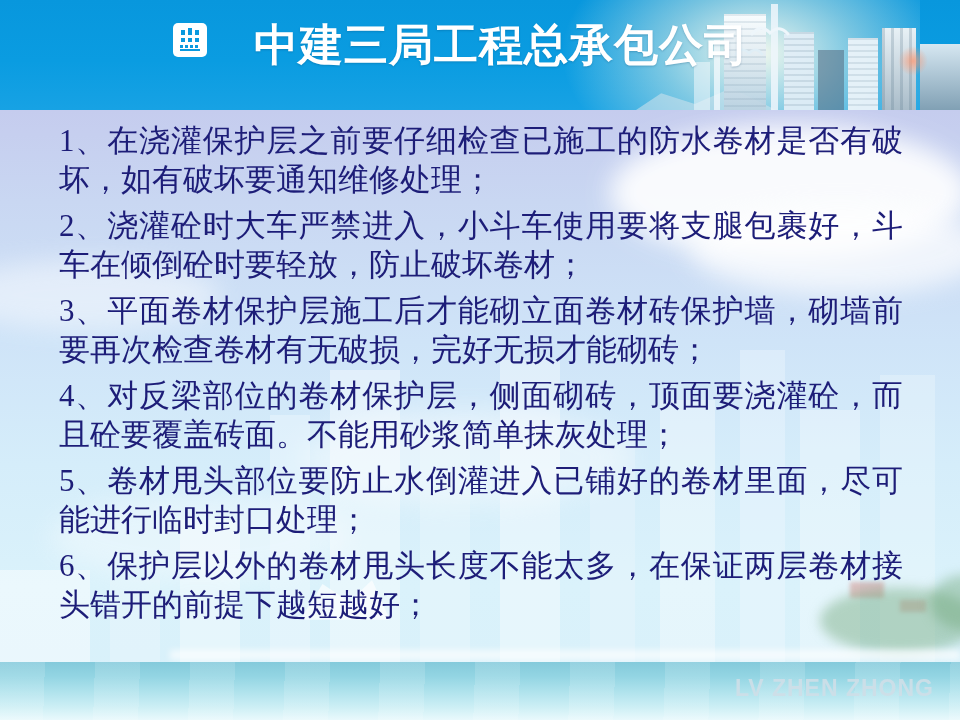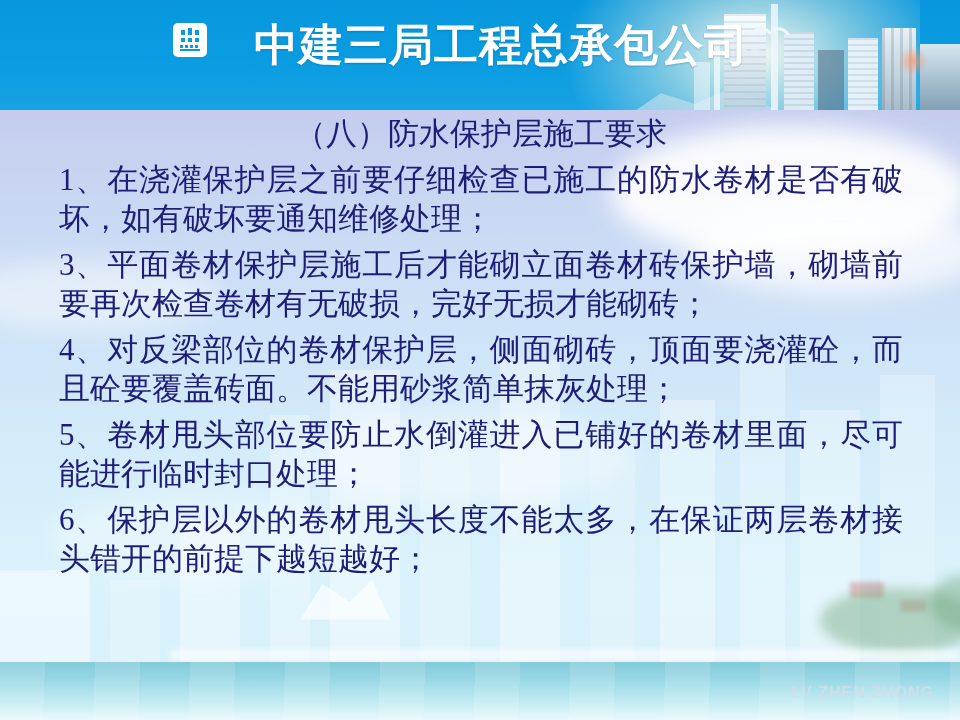--- a/index.html
+++ b/index.html
@@ -111,21 +111,21 @@
   .content {
     position:absolute; left:52px; top:4px; width:858px;
     color:#1d1d78; font-size:31px; line-height:39px;
   }
   .title { text-align:center; }
   .content p { margin:7px; text-align:justify; }
 
   .watermark {
     position:absolute; right:26px; bottom:18px;
     font-family:"Liberation Sans","DejaVu Sans",sans-serif;
-    font-size:16px; font-weight:bold; letter-spacing:1px;
+    font-size:23px; font-weight:bold; letter-spacing:1px;
     color:#cfdfe8; opacity:.9;
   }
 </style>
 </head>
 <body>
 
 <div class="slide">
 
   <div class="header">
     <div class="sun-glow"></div>
@@ -191,22 +191,22 @@
       <div class="fb reda"></div>
       <div class="fb redb"></div>
       <div class="tree tree1"></div>
       <div class="tree tree2"></div>
       <div class="shore"></div>
     </div>
 
     <div class="water"></div>
 
     <div class="content">
-      <div class="title">（八）防水保护层施工要求</div>
       <p>1、在浇灌保护层之前要仔细检查已施工的防水卷材是否有破坏，如有破坏要通知维修处理；</p>
+      <p>2、浇灌砼时大车严禁进入，小斗车使用要将支腿包裹好，斗车在倾倒砼时要轻放，防止破坏卷材；</p>
       <p>3、平面卷材保护层施工后才能砌立面卷材砖保护墙，砌墙前要再次检查卷材有无破损，完好无损才能砌砖；</p>
       <p>4、对反梁部位的卷材保护层，侧面砌砖，顶面要浇灌砼，而且砼要覆盖砖面。不能用砂浆简单抹灰处理；</p>
       <p>5、卷材甩头部位要防止水倒灌进入已铺好的卷材里面，尽可能进行临时封口处理；</p>
       <p>6、保护层以外的卷材甩头长度不能太多，在保证两层卷材接头错开的前提下越短越好；</p>
     </div>
 
     <div class="watermark">LV ZHEN ZHONG</div>
   </div>
 
 </div>

